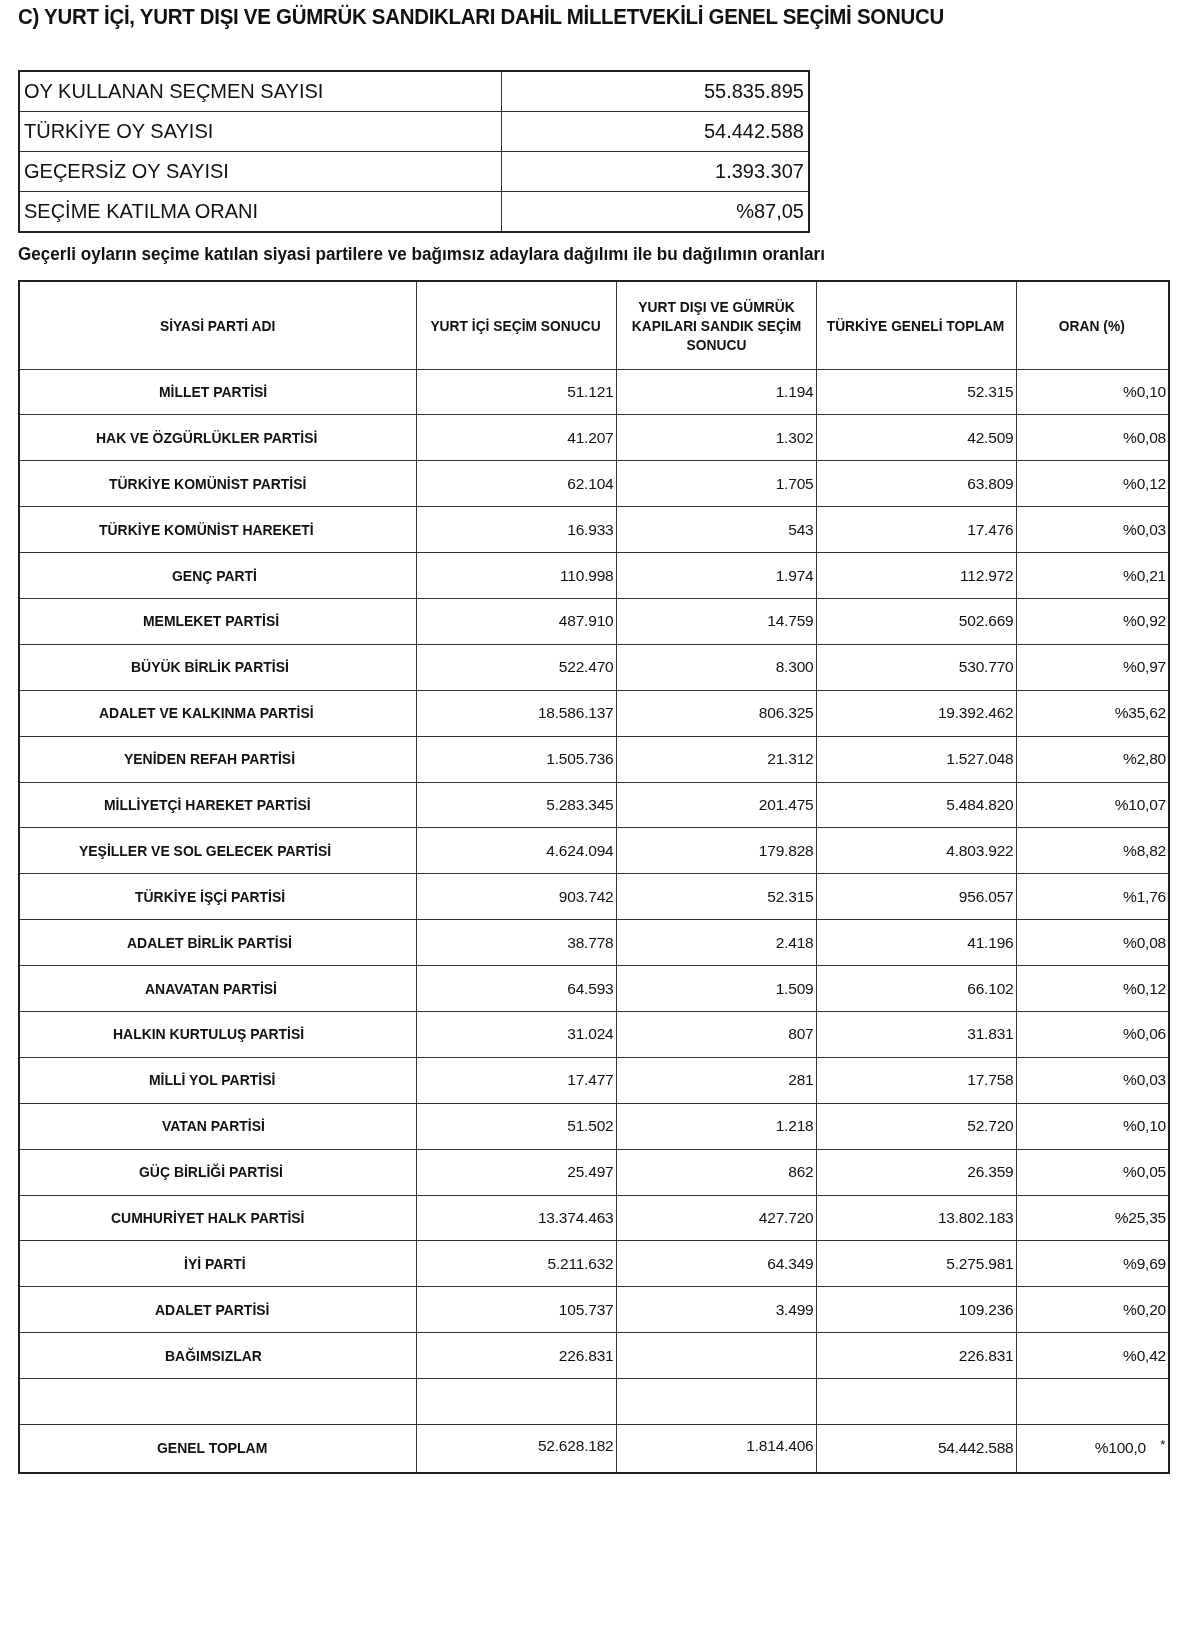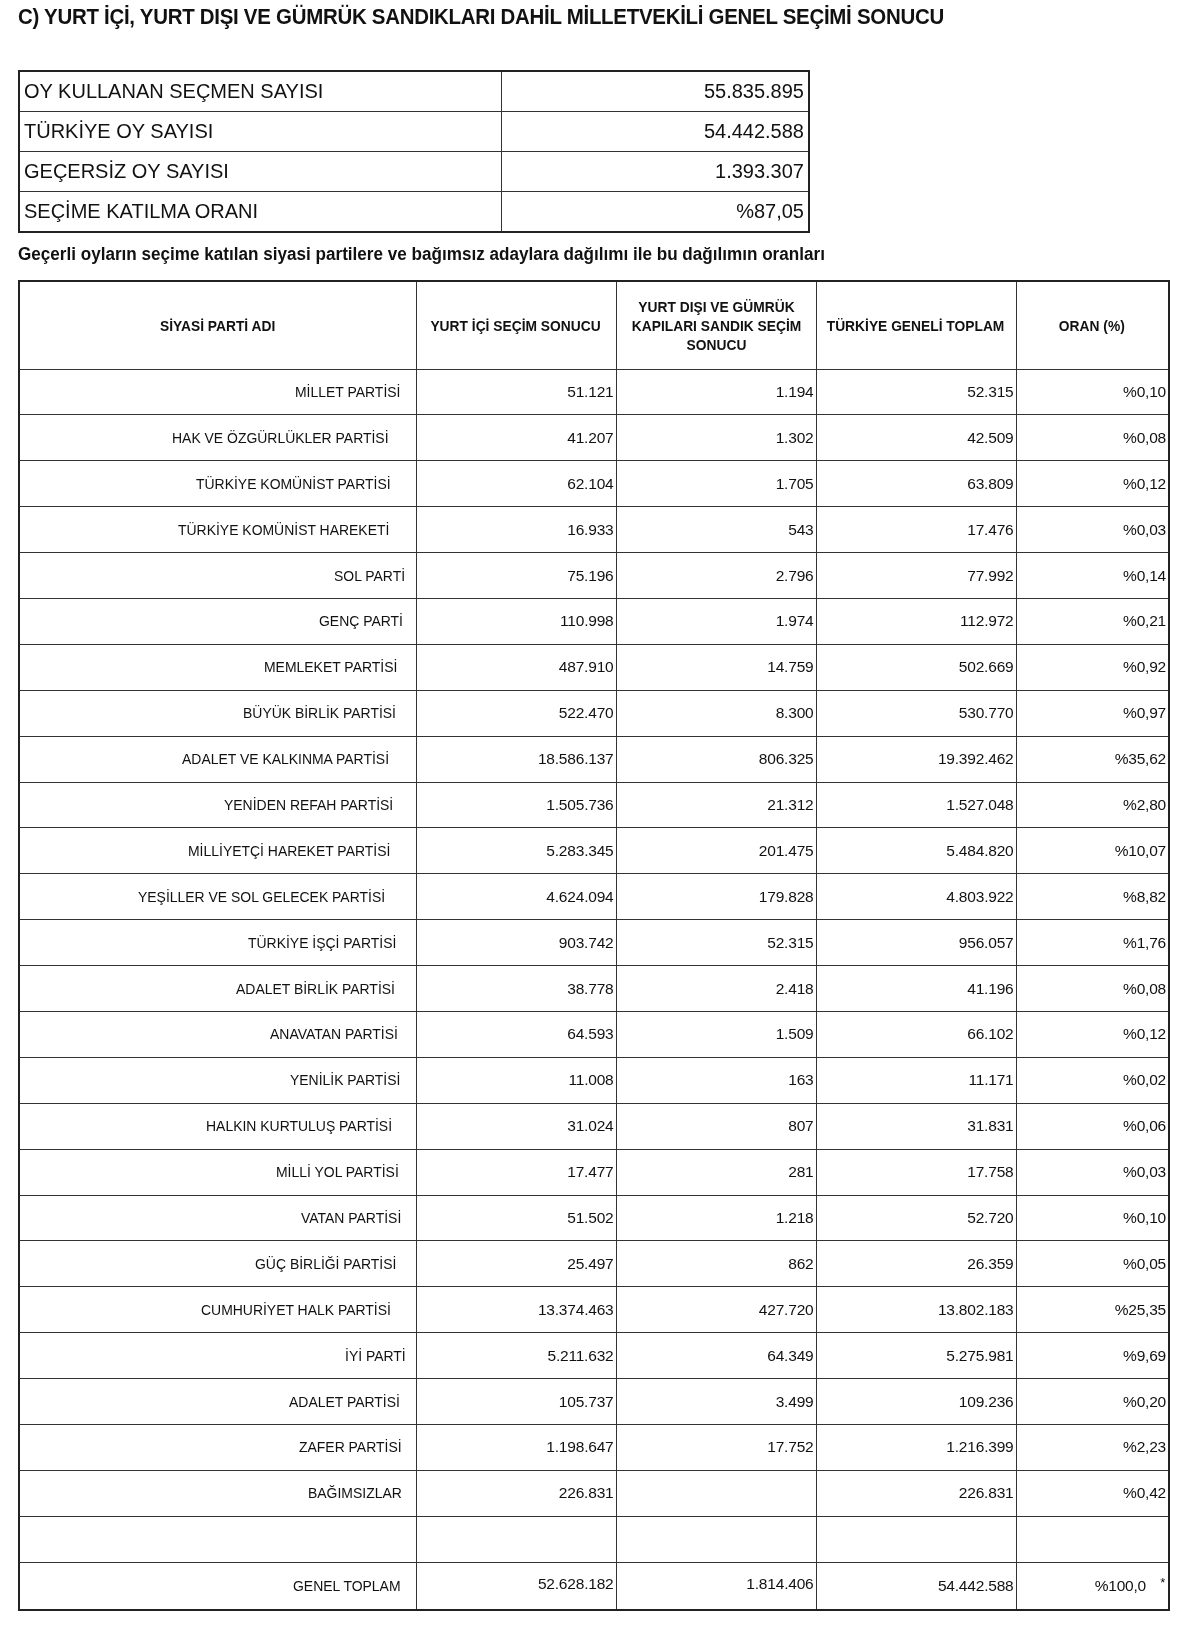--- a/index.html
+++ b/index.html
@@ -79,22 +79,22 @@
       transform-origin: center;
       margin-left: 20px;
     }
     .main thead th span { display: inline-block; transform: scaleX(0.92); }
     .main tbody td {
       height: 45.9px;
       padding: 0 3px 0 5px;
       white-space: nowrap;
     }
     .main tbody td.name {
-      font-weight: normal;
-      text-align: right;
+      font-weight: bold;
+      text-align: center;
     }
     .main tbody td.name span { display: inline-block; transform: scaleX(0.9); transform-origin: left center; }
     .main tbody td.num {
       text-align: right;
       padding-right: 2px;
       letter-spacing: -0.2px;
     }
     .main tbody tr.blank td { height: 46px; }
     .main tbody tr.total td { height: 48px; }
     .main tbody tr.total td.num.top { vertical-align: top; padding-top: 12px; }
@@ -181,27 +181,20 @@
           <td class="num">%0,12</td>
         </tr>
         <tr>
           <td class="name"><span>TÜRKİYE KOMÜNİST HAREKETİ</span></td>
           <td class="num">16.933</td>
           <td class="num">543</td>
           <td class="num">17.476</td>
           <td class="num">%0,03</td>
         </tr>
         <tr>
-          <td class="name"><span>SOL PARTİ</span></td>
-          <td class="num">75.196</td>
-          <td class="num">2.796</td>
-          <td class="num">77.992</td>
-          <td class="num">%0,14</td>
-        </tr>
-        <tr>
           <td class="name"><span>GENÇ PARTİ</span></td>
           <td class="num">110.998</td>
           <td class="num">1.974</td>
           <td class="num">112.972</td>
           <td class="num">%0,21</td>
         </tr>
         <tr>
           <td class="name"><span>MEMLEKET PARTİSİ</span></td>
           <td class="num">487.910</td>
           <td class="num">14.759</td>
@@ -258,27 +251,20 @@
           <td class="num">%0,08</td>
         </tr>
         <tr>
           <td class="name"><span>ANAVATAN PARTİSİ</span></td>
           <td class="num">64.593</td>
           <td class="num">1.509</td>
           <td class="num">66.102</td>
           <td class="num">%0,12</td>
         </tr>
         <tr>
-          <td class="name"><span>YENİLİK PARTİSİ</span></td>
-          <td class="num">11.008</td>
-          <td class="num">163</td>
-          <td class="num">11.171</td>
-          <td class="num">%0,02</td>
-        </tr>
-        <tr>
           <td class="name"><span>HALKIN KURTULUŞ PARTİSİ</span></td>
           <td class="num">31.024</td>
           <td class="num">807</td>
           <td class="num">31.831</td>
           <td class="num">%0,06</td>
         </tr>
         <tr>
           <td class="name"><span>MİLLİ YOL PARTİSİ</span></td>
           <td class="num">17.477</td>
           <td class="num">281</td>
@@ -312,27 +298,20 @@
           <td class="num">64.349</td>
           <td class="num">5.275.981</td>
           <td class="num">%9,69</td>
         </tr>
         <tr>
           <td class="name"><span>ADALET PARTİSİ</span></td>
           <td class="num">105.737</td>
           <td class="num">3.499</td>
           <td class="num">109.236</td>
           <td class="num">%0,20</td>
-        </tr>
-        <tr>
-          <td class="name"><span>ZAFER PARTİSİ</span></td>
-          <td class="num">1.198.647</td>
-          <td class="num">17.752</td>
-          <td class="num">1.216.399</td>
-          <td class="num">%2,23</td>
         </tr>
         <tr>
           <td class="name"><span>BAĞIMSIZLAR</span></td>
           <td class="num">226.831</td>
           <td class="num"></td>
           <td class="num">226.831</td>
           <td class="num">%0,42</td>
         </tr>
         <tr class="blank">
           <td></td>

